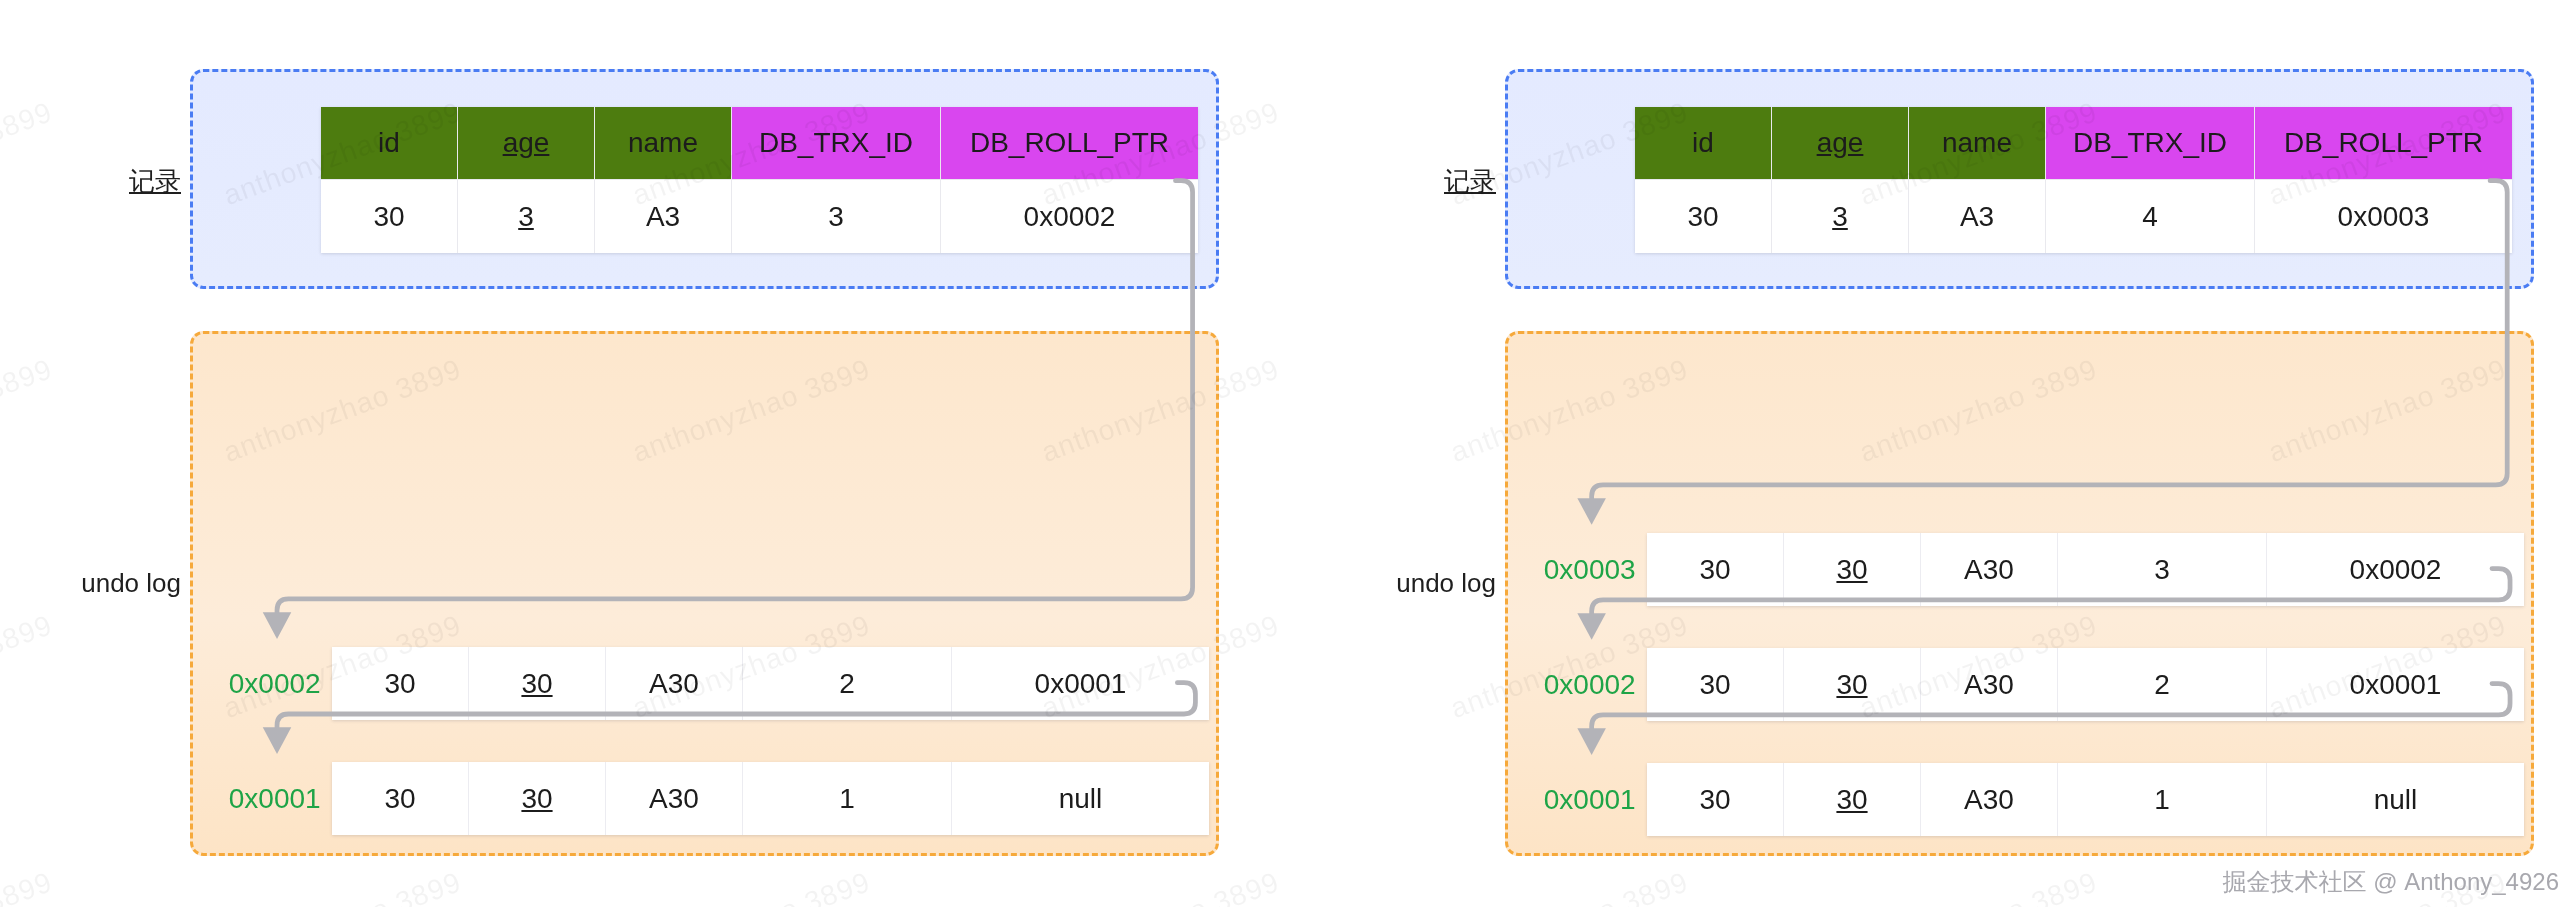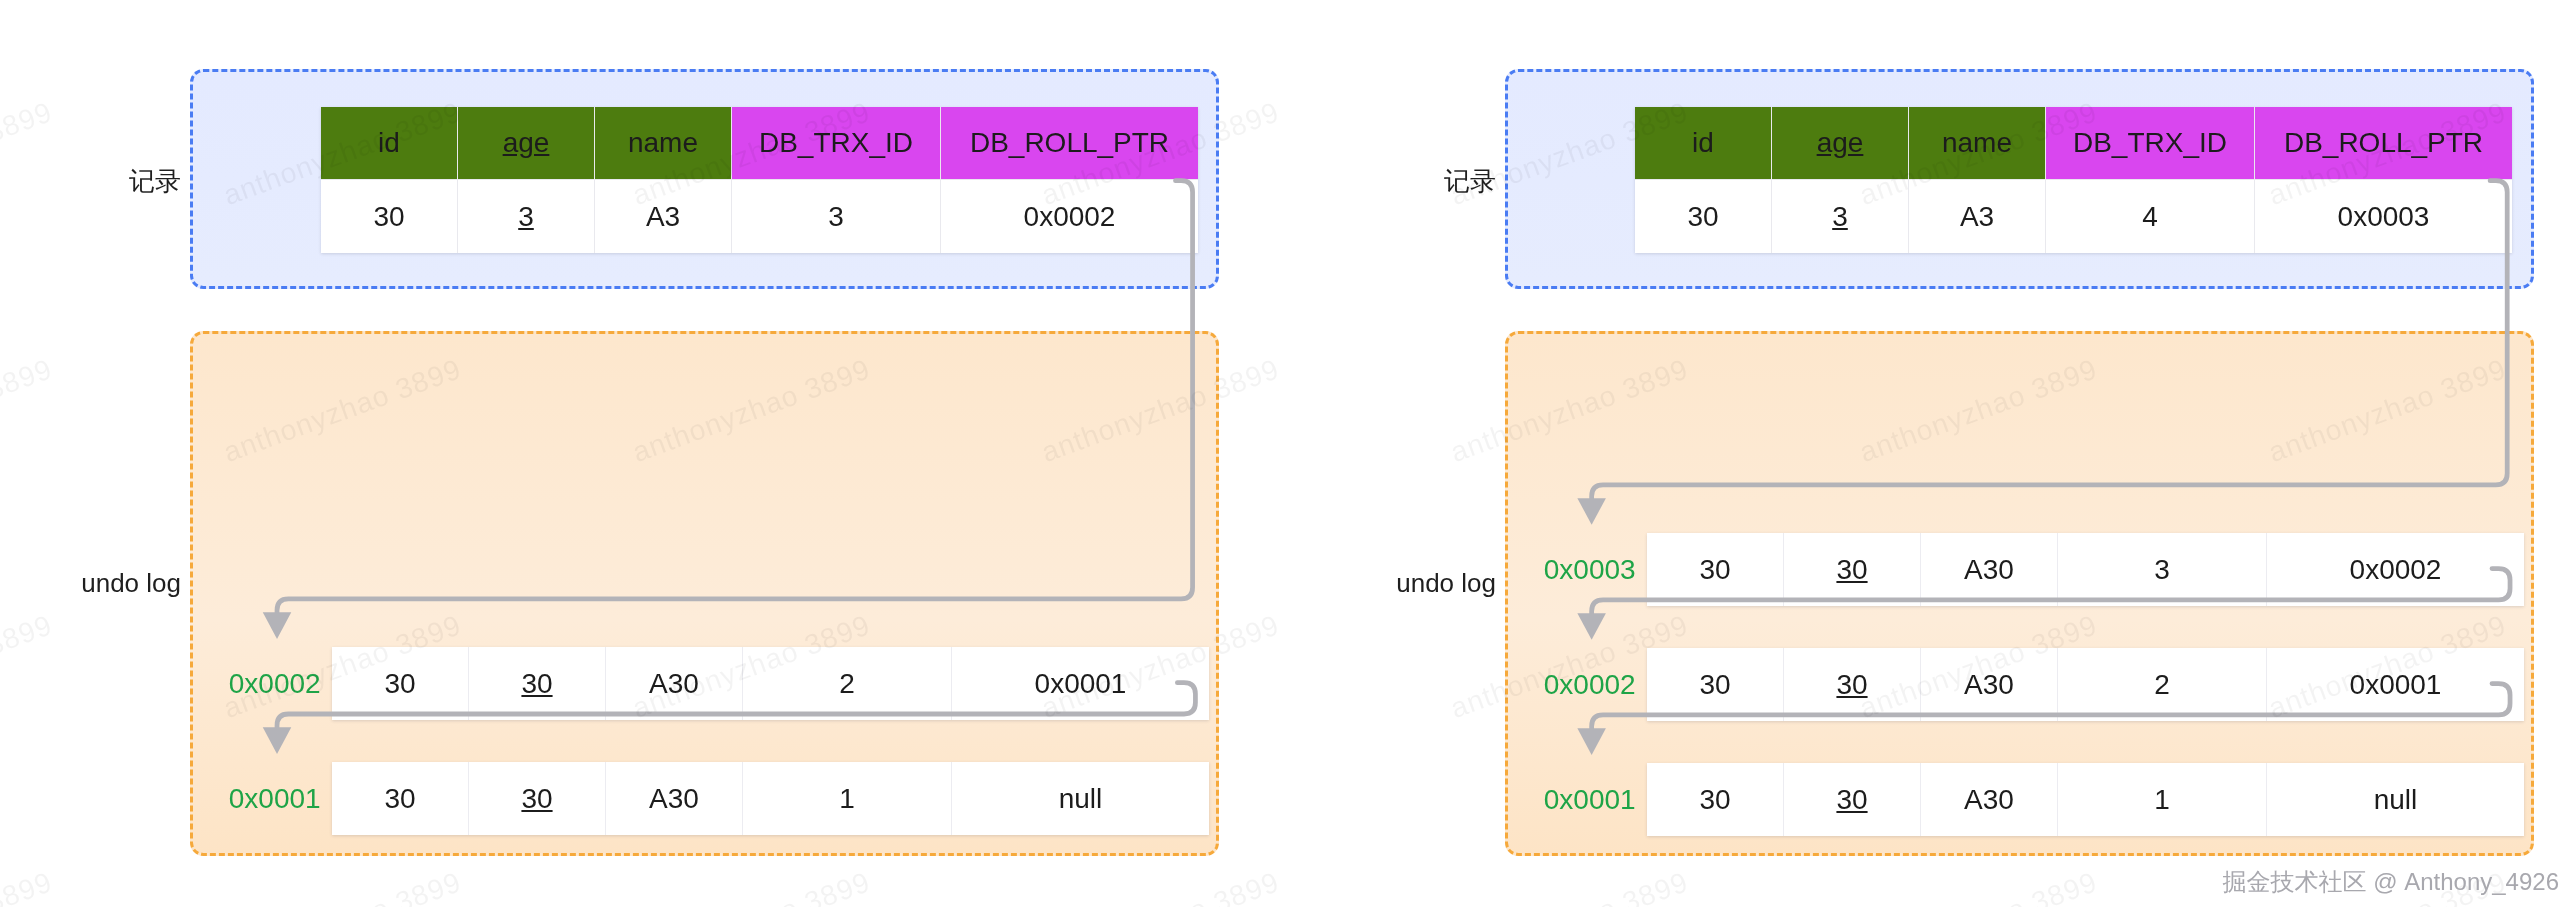--- a/index.html
+++ b/index.html
@@ -53,21 +53,21 @@
 
   
   .side-label {
     position: absolute;
     font-size: 26px;
     color: #1f1f1f;
     white-space: nowrap;
     text-align: right;
     font-family: "Liberation Sans", "DejaVu Sans", sans-serif;
   }
-  .label-record { top: 164px; width: 162px; left: 19px; }
+  .label-record { top: 164px; width: 162px; left: 19px; text-decoration: underline; }
   .label-undo   { top: 568px; width: 162px; left: 19px; }
 
   
   .region {
     position: absolute;
     box-sizing: border-box;
     border-radius: 13.3px;
   }
   .region-record {
     border: 3.8px dashed #4a7cf3;

